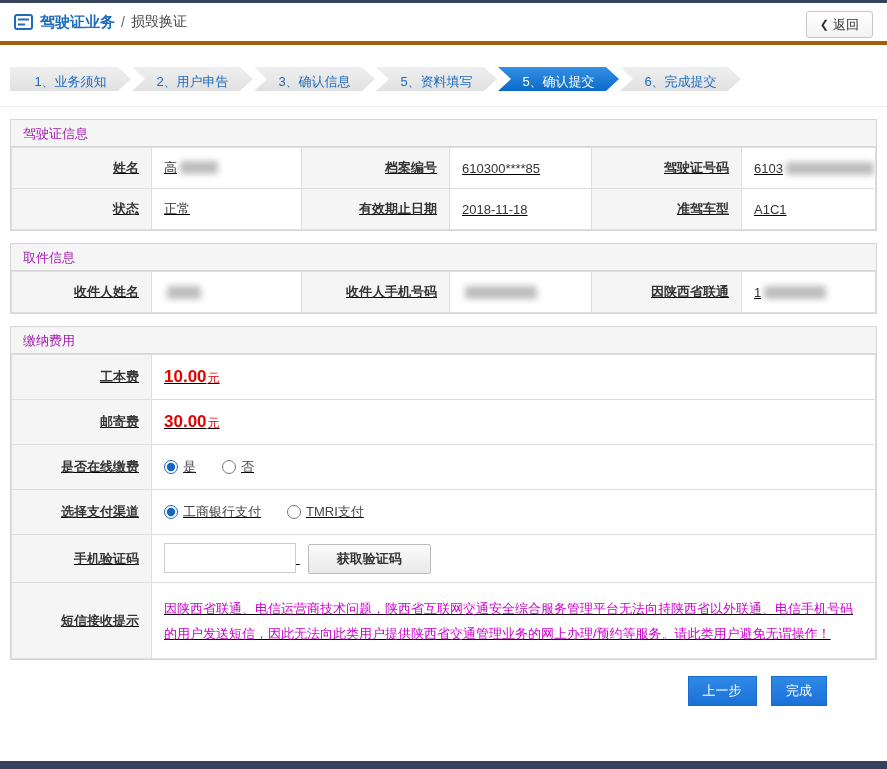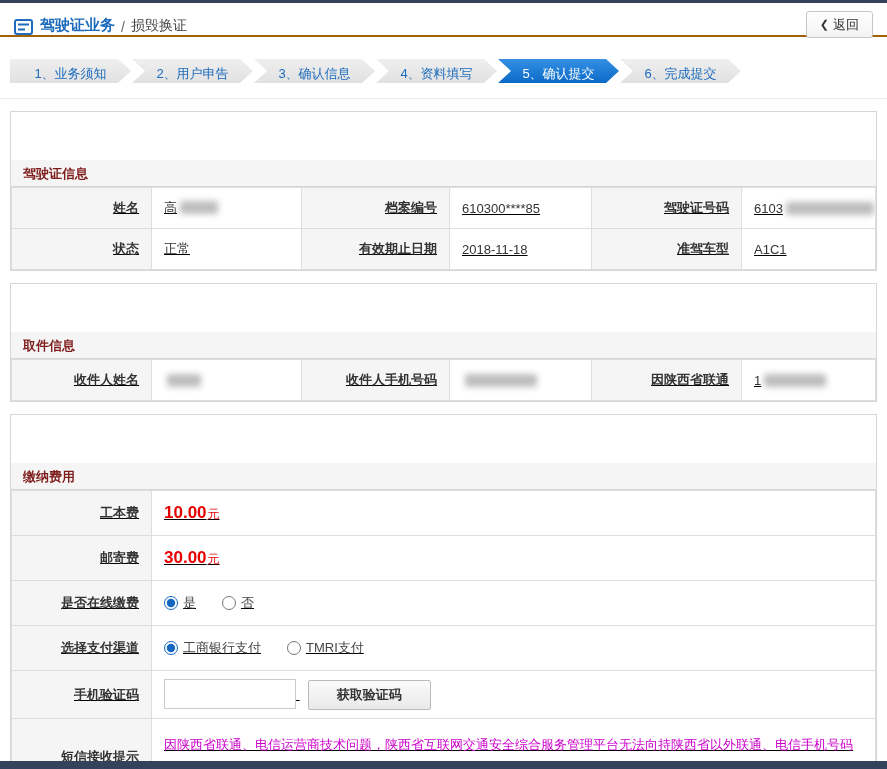--- a/index.html
+++ b/index.html
@@ -1,36 +1,36 @@
 <!DOCTYPE html>
 <html><head>
 <meta charset="utf-8">
 <style>
   * { box-sizing: border-box; margin: 0; padding: 0; }
   html,body { background: #fff; }
   body { font-family: "Liberation Sans", "DejaVu Sans", sans-serif; }
   .page { width: 887px; height: 769px; position: relative; background: #fff; overflow: hidden; }
 
   .topbar { height: 3px; background: #34425c; }
-  .header { height: 34px; display: flex; align-items: flex-end; padding: 0 14px; border-bottom: 2px solid #a16207; position: relative; }
+  .header { height: 42px; display: flex; align-items: center; padding: 0 14px; border-bottom: 4px solid #a16207; position: relative; }
   .hicon { display: inline-flex; margin-right: 7px; }
   .htitle { color: #1c6bbd; font-size: 15px; font-weight: bold; }
   .hsep { color: #666; margin: 0 6px; font-size: 14px; }
   .hsub { color: #444; font-size: 14px; }
   .back-btn { position: absolute; right: 14px; top: 8px; height: 27px; padding: 0 13px; background: linear-gradient(#ffffff,#f3f3f3); border: 1px solid #c6c6c6; border-radius: 3px; font-size: 13px; color: #333; cursor: pointer; display: flex; align-items: center; gap: 4px; font-family: inherit; }
   .back-arrow { font-size: 11px; color: #333; }
 
   .steps { display: flex; padding: 22px 10px 15px; border-bottom: 1px solid #ececec; }
   .step { width: 121px; height: 24px; line-height: 30px; text-align: center; font-size: 13px; color: #1c6bbd; background: linear-gradient(#efefef,#e1e1e1); margin-right: 1px;
           clip-path: polygon(0 0, calc(100% - 13px) 0, 100% 50%, calc(100% - 13px) 100%, 0 100%, 13px 50%); }
   .step:first-child { clip-path: polygon(0 0, calc(100% - 13px) 0, 100% 50%, calc(100% - 13px) 100%, 0 100%); }
   .step.active { background: linear-gradient(#3490e4,#0b6ac8); color: #fff; }
 
   .panel { margin: 12px 10px 0; border: 1px solid #d6d6d6; }
-  .panel-title { height: 27px; line-height: 27px; padding-left: 12px; background: #f5f5f5; border-bottom: 1px solid #d6d6d6; font-size: 13px; font-weight: bold; color: #7f1d1d; margin-top: 48px; }
+  .panel-title { height: 27px; line-height: 27px; padding-left: 12px; background: #f5f5f5; border-bottom: 1px solid #d6d6d6; font-size: 13px; font-weight: normal; color: #a21caf; }
 
   table.grid { width: 100%; border-collapse: collapse; table-layout: fixed; text-decoration: underline; }
   .grid td { border: 1px solid #dedede; height: 41px; font-size: 13px; color: #333; overflow: hidden; }
   .grid td.lbl { background: #f5f5f5; text-align: right; padding-right: 12px; font-weight: bold; }
   .grid td.val { background: #fff; padding-left: 12px; }
   .fees td { height: 45px; }
 
   .redact { display: inline-block; height: 13px; background: #bdbdbd; filter: blur(3px); vertical-align: -2px; margin-left: 3px; border-radius: 2px; }
 
   .fee-amount { color: #e60000; font-size: 17px; font-weight: bold; margin-top: 22px; }
@@ -70,21 +70,21 @@
     <button class="back-btn">
       <span class="back-arrow">❮</span>
       <span>返回</span>
     </button>
   </header>
 
   <nav class="steps">
     <div class="step">1、业务须知</div>
     <div class="step">2、用户申告</div>
     <div class="step">3、确认信息</div>
-    <div class="step">4、资料填写</div>
+    <div class="step">5、资料填写</div>
     <div class="step active">5、确认提交</div>
     <div class="step">6、完成提交</div>
   </nav>
 
   <section class="panel">
     <div class="panel-title">驾驶证信息</div>
     <table class="grid">
       <colgroup>
           <col style="width:140px">
           <col style="width:150px">

